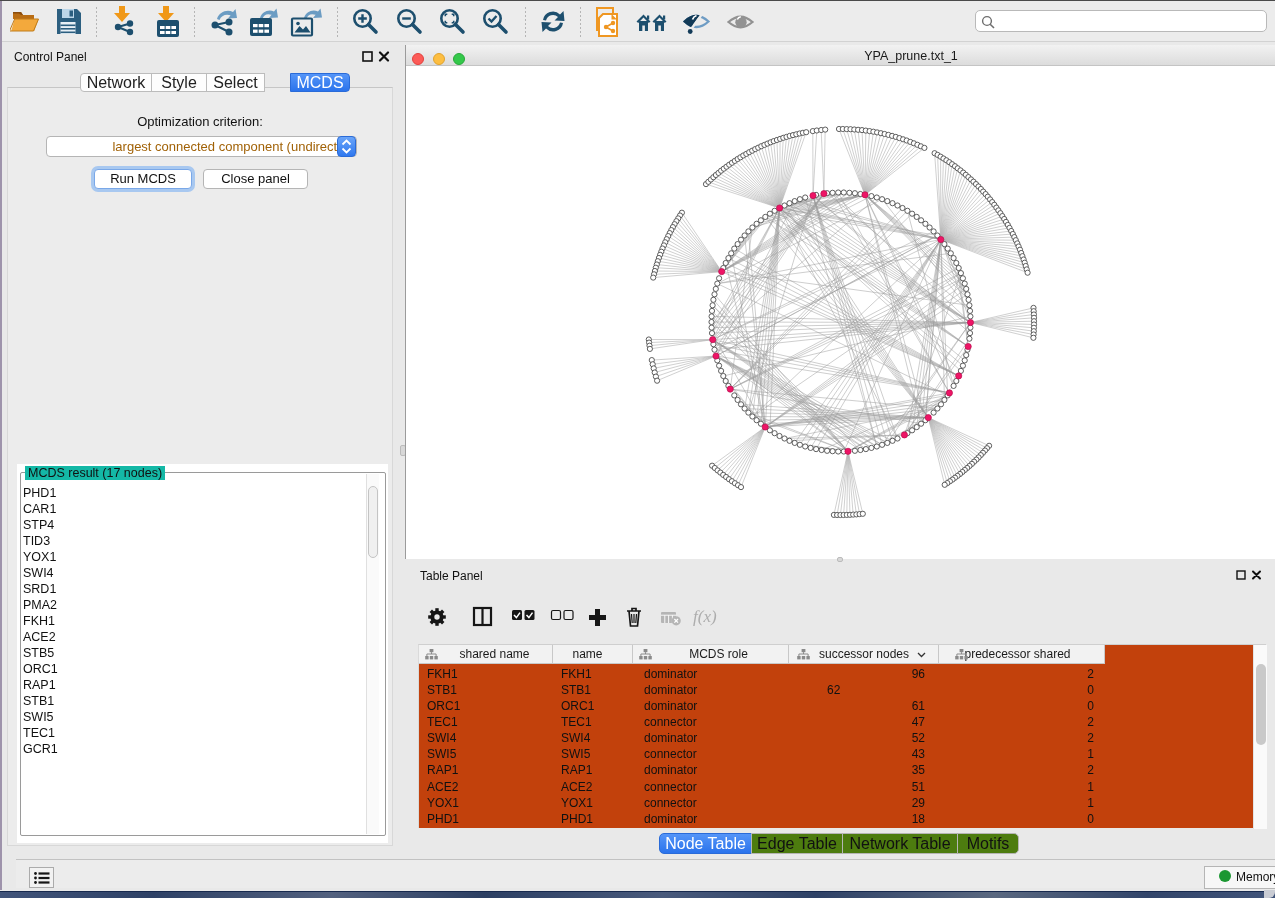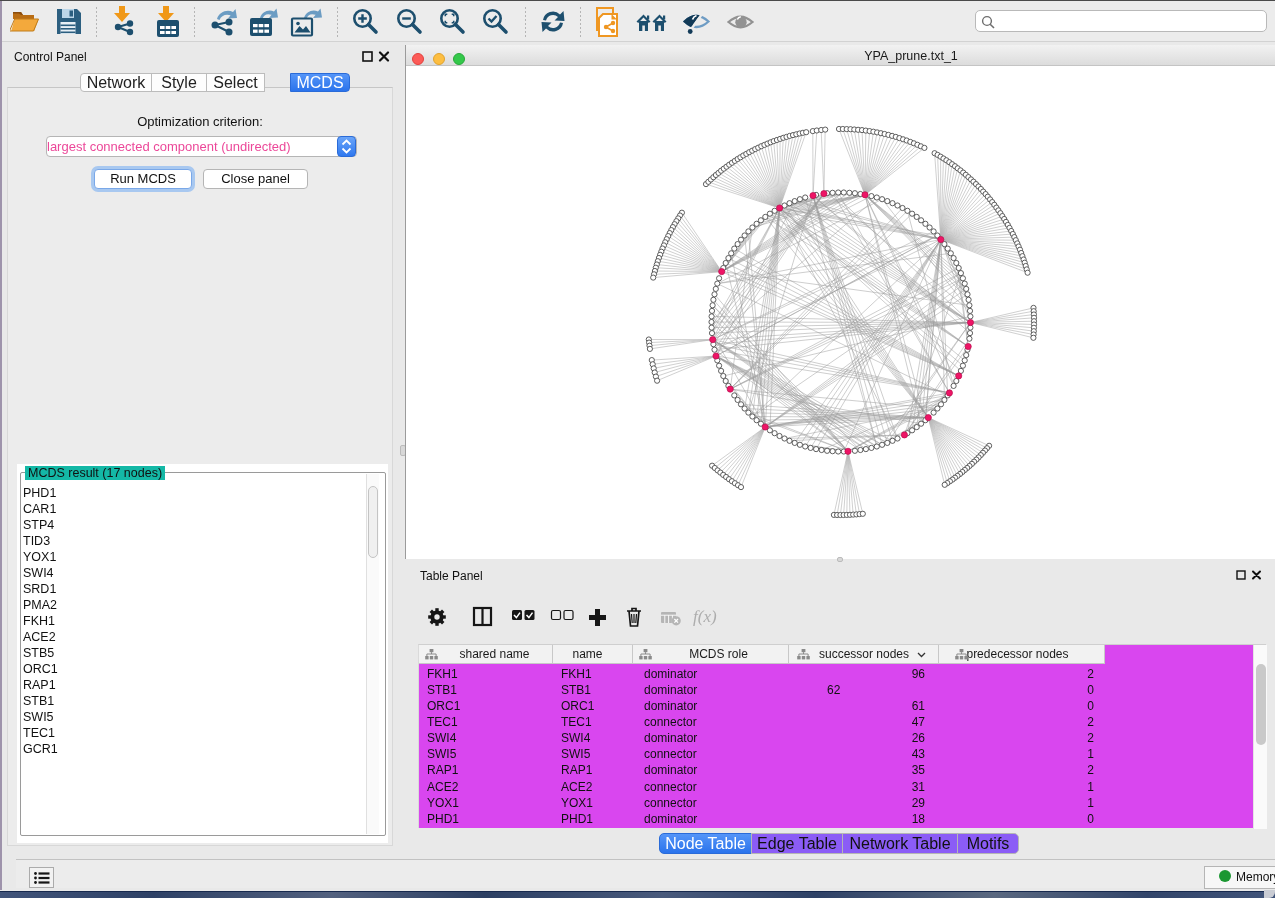--- a/index.html
+++ b/index.html
@@ -17,21 +17,21 @@
  background-image:linear-gradient(#b5b5b5 50%,transparent 50%);background-size:1px 4px;}
 #searchbox{left:973px;top:9px;width:292px;height:22px;background:#fff;border:1px solid #b9b9b9;border-radius:5px;}
 
 #cp-title{left:14px;top:50px;font-size:12px;color:#111;}
 .tab{position:absolute;top:0;height:19px;background:#fdfdfd;border:1px solid #bcbcbc;
  font-size:16px;color:#222;text-align:center;line-height:18px;}
 .tab.sel{background:linear-gradient(#5595f8,#2a73ec);color:#fff;border-color:#2a6bd8;}
 #cp-panel{left:7px;top:87px;width:386px;height:759px;background:#ececec;border:1px solid #d8d8d8;border-top:1px solid #c6c6c6;}
 #opt-label{left:0px;top:114px;width:400px;text-align:center;font-size:13px;color:#111;}
 #combo{left:46px;top:136px;width:311px;height:21px;background:#fff;border:1px solid #b5b5b5;border-radius:4px;
- font-size:13px;color:#ec4899;line-height:19px;text-align:left;}
+ font-size:13px;color:#a16207;line-height:19px;text-align:right;}
 #combo .step{position:absolute;right:0;top:-1px;width:19px;height:21px;border-radius:4px;
  background:linear-gradient(#6aa5f9,#2f78ef);border:1px solid #2a6bd8;}
 .btn{position:absolute;height:20px;background:#fff;border:1px solid #b5b5b5;border-radius:4px;
  font-size:13px;color:#111;text-align:center;line-height:18px;}
 #btn-run{left:94px;top:169px;width:98px;box-shadow:0 0 0 3px #a8c8f0;border-color:#7aa8e8;}
 #btn-close{left:203px;top:169px;width:105px;}
 #mcds-box{left:17px;top:464px;width:371px;height:379px;background:#fff;}
 #mcds-frame{left:20px;top:472px;width:366px;height:364px;border:1px solid #9a9a9a;border-radius:2px;}
 #mcds-label{left:25px;top:466px;font-size:12.5px;color:#111;background:#14b8a6;padding:0 3px;}
 #mcds-list{left:23px;top:485px;width:340px;font-size:12.5px;color:#111;line-height:16px;}
@@ -40,28 +40,28 @@
 
 #vsplit-handle{left:400px;top:445px;width:6px;height:11px;background:#d8d8d8;border:1px solid #bbb;border-radius:2px;}
 
 #netpanel{left:405px;top:45px;width:870px;height:514px;background:#fff;border-left:1px solid #9b9b9b;}
 #net-titlebar{left:0;top:0;width:869px;height:21px;background:linear-gradient(#f2f2f2,#dcdcdc);border-bottom:1px solid #c4c4c4;}
 .tl{position:absolute;top:8px;width:12px;height:12px;border-radius:50%;}
 #net-title{left:0;top:4px;width:1010px;text-align:center;font-size:12.5px;color:#1a1a1a;}
 #hsplit-handle{left:837px;top:557px;width:6px;height:5px;background:#d8d8d8;border:1px solid #bbb;border-radius:2px;}
 
 #tp-title{left:420px;top:569px;font-size:12px;color:#111;}
-#tbl{left:418px;top:644px;width:848px;height:184px;background:#d946ef;border-top:1px solid #cfcfcf;border-left:1px solid #dadada;}
+#tbl{left:418px;top:644px;width:848px;height:184px;background:#c2410c;border-top:1px solid #cfcfcf;border-left:1px solid #dadada;}
 #tbl-head{left:0;top:0;width:686px;height:19px;background:#f2f2f2;border-bottom:1px solid #c8c8c8;}
 .th{position:absolute;top:0;height:19px;border-right:1px solid #c8c8c8;font-size:12px;color:#1a1a1a;text-align:center;line-height:18px;}
 .hicon{position:absolute;top:4px;}
 .cell{position:absolute;font-size:12px;color:#111;height:16px;line-height:16px;}
 #tbl-scroll{left:834px;top:0;width:14px;height:184px;background:#fafafa;border-left:1px solid #e4e4e4;}
 #tbl-thumb{left:2px;top:19px;width:10px;height:81px;background:#c9c9c9;border-radius:5px;}
-.btab{position:absolute;top:833px;height:21px;background:#8b5cf6;border:1px solid #b5b5b5;color:#111;text-align:center;line-height:20px;}
+.btab{position:absolute;top:833px;height:21px;background:#4d7c0f;border:1px solid #b5b5b5;color:#111;text-align:center;line-height:20px;}
 .btab.sel{background:linear-gradient(#5595f8,#2a73ec);color:#fff;border-color:#2a6bd8;}
 
 #statusbar{left:2px;top:859px;width:1273px;height:29px;background:#ececec;border-top:1px solid #c2c2c2;margin-left:14px;}
 #status-btn{left:13px;top:7px;width:25px;height:21px;background:#f2f2f2;border:1px solid #ababab;}
 #mem-btn{left:1188px;top:6px;width:77px;height:23px;background:#f7f7f7;border:1px solid #b5b5b5;font-size:12px;color:#111;}
 </style></head>
 <body>
 <div class="abs" id="wallpaper"></div>
 <div class="abs" id="win"></div>
 <div class="abs" id="corner"></div>
@@ -1081,21 +1081,21 @@
         <path d="M1 1 L4.5 4.5 L8 1" fill="none" stroke="#333" stroke-width="1.3"></path>
       </svg></div>
  <div class="th" style="left:520px;width:166px"><svg class="hicon" style="left:16px" width="13" height="11" viewBox="0 0 13 11">
  <g fill="#8a8a8a">
           <rect x="4.6" y="0" width="3.8" height="3.2"></rect>
           <rect x="0.2" y="7" width="3.4" height="3.4"></rect>
           <rect x="4.8" y="7" width="3.4" height="3.4"></rect>
           <rect x="9.4" y="7" width="3.4" height="3.4"></rect>
         </g>
  <path d="M6.5 3.2 v1.8 M1.9 7 v-2 h9.2 V7" stroke="#8a8a8a" stroke-width="1" fill="none"></path>
-</svg><span style="margin-left:-8px">predecessor nodes</span></div>
+</svg><span style="margin-left:-8px">predecessor shared</span></div>
  <div class="cell" style="left:8px;top:20.8px">FKH1</div>
 <div class="cell" style="left:142px;top:20.8px">FKH1</div>
 <div class="cell" style="left:225px;top:20.8px">dominator</div>
 <div class="cell" style="left:420px;top:20.8px;width:86px;text-align:right">96</div>
 <div class="cell" style="left:560px;top:20.8px;width:115px;text-align:right">2</div>
 <div class="cell" style="left:8px;top:36.9px">STB1</div>
 <div class="cell" style="left:142px;top:36.9px">STB1</div>
 <div class="cell" style="left:225px;top:36.9px">dominator</div>
 <div class="cell" style="left:408px;top:36.9px;width:86px;text-align:left">62</div>
 <div class="cell" style="left:560px;top:36.9px;width:115px;text-align:right">0</div>
@@ -1105,36 +1105,36 @@
 <div class="cell" style="left:420px;top:53.0px;width:86px;text-align:right">61</div>
 <div class="cell" style="left:560px;top:53.0px;width:115px;text-align:right">0</div>
 <div class="cell" style="left:8px;top:69.1px">TEC1</div>
 <div class="cell" style="left:142px;top:69.1px">TEC1</div>
 <div class="cell" style="left:225px;top:69.1px">connector</div>
 <div class="cell" style="left:420px;top:69.1px;width:86px;text-align:right">47</div>
 <div class="cell" style="left:560px;top:69.1px;width:115px;text-align:right">2</div>
 <div class="cell" style="left:8px;top:85.2px">SWI4</div>
 <div class="cell" style="left:142px;top:85.2px">SWI4</div>
 <div class="cell" style="left:225px;top:85.2px">dominator</div>
-<div class="cell" style="left:420px;top:85.2px;width:86px;text-align:right">26</div>
+<div class="cell" style="left:420px;top:85.2px;width:86px;text-align:right">52</div>
 <div class="cell" style="left:560px;top:85.2px;width:115px;text-align:right">2</div>
 <div class="cell" style="left:8px;top:101.3px">SWI5</div>
 <div class="cell" style="left:142px;top:101.3px">SWI5</div>
 <div class="cell" style="left:225px;top:101.3px">connector</div>
 <div class="cell" style="left:420px;top:101.3px;width:86px;text-align:right">43</div>
 <div class="cell" style="left:560px;top:101.3px;width:115px;text-align:right">1</div>
 <div class="cell" style="left:8px;top:117.4px">RAP1</div>
 <div class="cell" style="left:142px;top:117.4px">RAP1</div>
 <div class="cell" style="left:225px;top:117.4px">dominator</div>
 <div class="cell" style="left:420px;top:117.4px;width:86px;text-align:right">35</div>
 <div class="cell" style="left:560px;top:117.4px;width:115px;text-align:right">2</div>
 <div class="cell" style="left:8px;top:133.5px">ACE2</div>
 <div class="cell" style="left:142px;top:133.5px">ACE2</div>
 <div class="cell" style="left:225px;top:133.5px">connector</div>
-<div class="cell" style="left:420px;top:133.5px;width:86px;text-align:right">31</div>
+<div class="cell" style="left:420px;top:133.5px;width:86px;text-align:right">51</div>
 <div class="cell" style="left:560px;top:133.5px;width:115px;text-align:right">1</div>
 <div class="cell" style="left:8px;top:149.6px">YOX1</div>
 <div class="cell" style="left:142px;top:149.6px">YOX1</div>
 <div class="cell" style="left:225px;top:149.6px">connector</div>
 <div class="cell" style="left:420px;top:149.6px;width:86px;text-align:right">29</div>
 <div class="cell" style="left:560px;top:149.6px;width:115px;text-align:right">1</div>
 <div class="cell" style="left:8px;top:165.7px">PHD1</div>
 <div class="cell" style="left:142px;top:165.7px">PHD1</div>
 <div class="cell" style="left:225px;top:165.7px">dominator</div>
 <div class="cell" style="left:420px;top:165.7px;width:86px;text-align:right">18</div>

